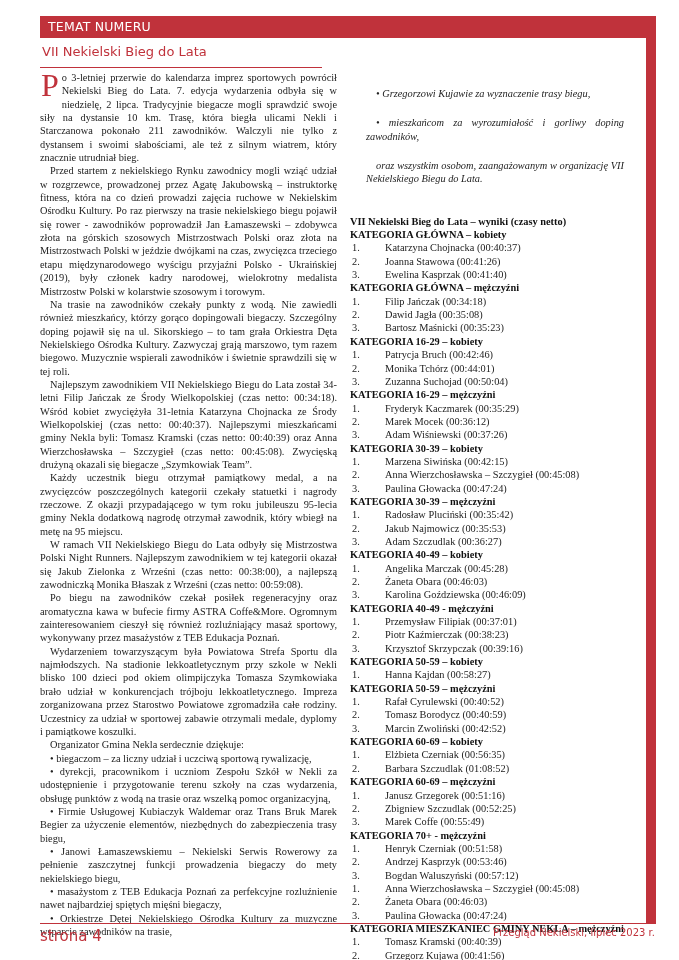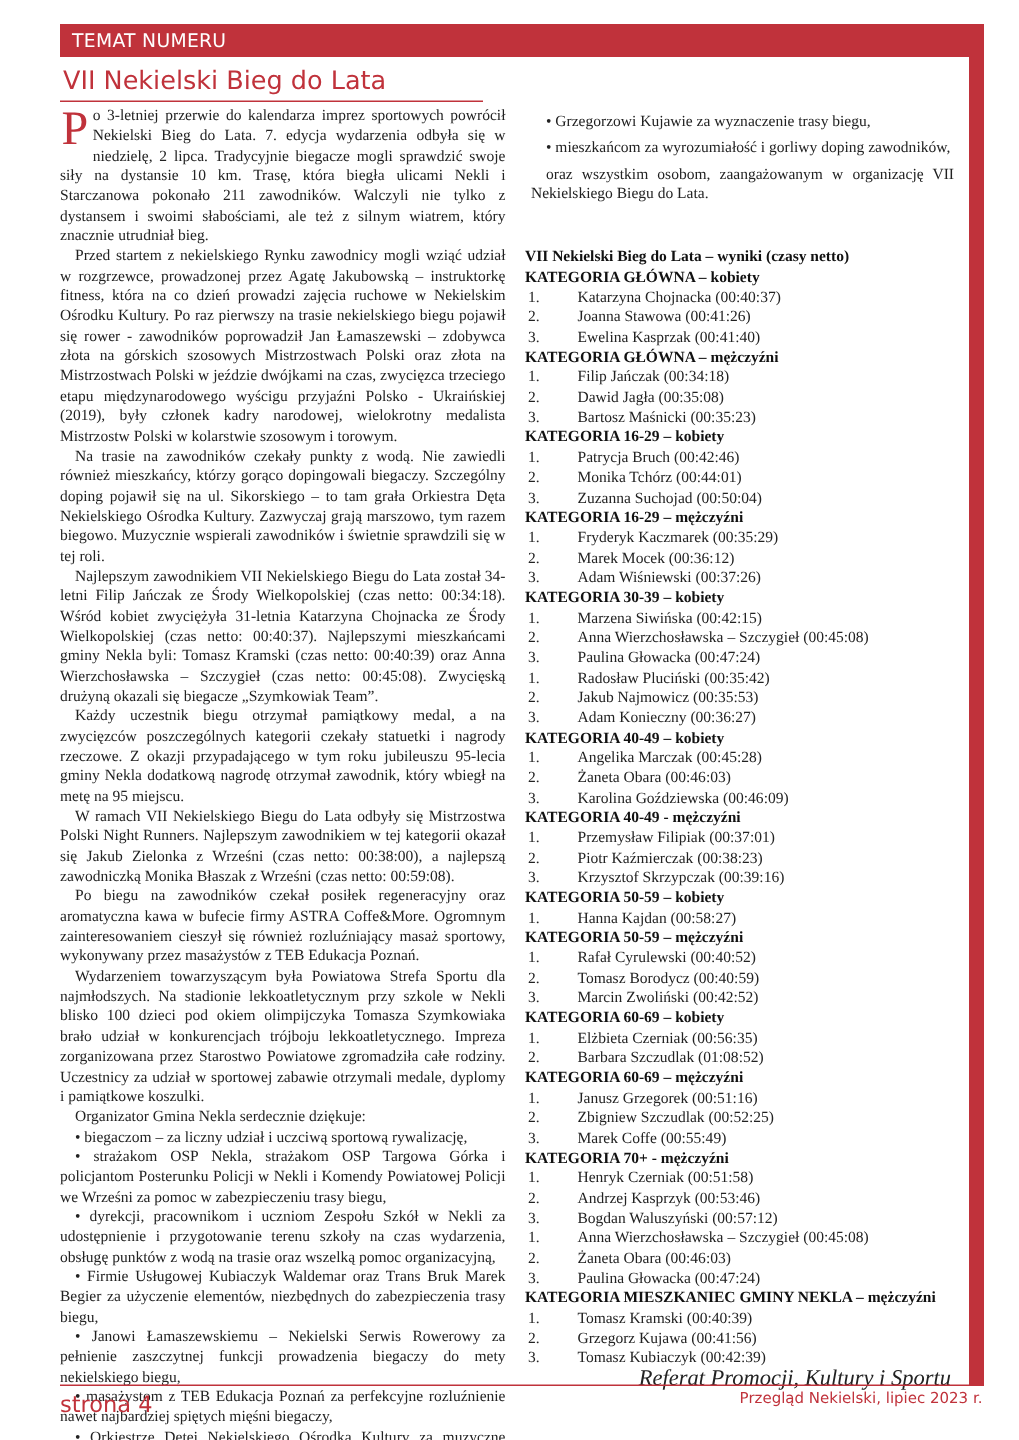--- a/index.html
+++ b/index.html
@@ -1,28 +1,28 @@
 <!DOCTYPE html>
 <html><head>
 <meta charset="utf-8">
 <style>
   html, body { margin:0; padding:0; background:#ffffff; }
   body { width:679px; height:960px; position:relative; overflow:hidden; }
   .page { position:absolute; left:0; top:0; width:679px; height:960px; }
   .section-bar { position:absolute; left:40px; top:16px; width:616px; height:22px; background:#c0323b; }
   .section-bar span { position:absolute; left:8px; top:3px; color:#ffffff; font-family:"DejaVu Sans", sans-serif; font-size:12.5px; letter-spacing:0.2px; }
   .right-bar { position:absolute; left:646px; top:16px; width:10px; height:908px; background:#c0323b; }
-  .title { position:absolute; left:42px; top:44px; color:#c0323b; font-family:"DejaVu Sans", sans-serif; font-size:17px; }
+  .title { position:absolute; left:42px; top:44px; color:#c0323b; font-family:"DejaVu Sans", sans-serif; font-size:13px; }
   .title-rule { position:absolute; left:40px; top:67px; width:282px; height:1px; background:#c0323b; }
   .col-left { position:absolute; left:40px; top:71px; width:297px; font-family:"Liberation Serif", serif; font-size:10.35px; line-height:13.35px; color:#222; text-align:justify; }
   .col-left p { margin:0; text-indent:10px; }
   .col-left p.first { text-indent:0; }
   .dropcap { float:left; color:#c0323b; font-family:"Liberation Serif", serif; font-size:32px; line-height:26px; margin:1px 3px 0 1px; }
   .col-right { position:absolute; left:350px; top:71px; width:290px; font-family:"Liberation Serif", serif; font-size:10.35px; line-height:13.35px; color:#222; }
-  .col-right p { margin:4px; text-indent:10px; text-align:justify; }
+  .col-right p { margin:16px; text-indent:10px; text-align:justify;font-style:italic; }
   .results { margin-top:29px; }
   .results .h { font-weight:bold; color:#111; }
   .results .row { display:flex; }
   .results .num { width:33px; padding-left:2px; }
   .signature { text-align:right; font-style:italic; font-size:15px; padding-right:6px; }
   .footer-rule { position:absolute; left:40px; top:923px; width:616px; height:1px; background:#c0323b; }
   .footer-left { position:absolute; left:40px; top:927px; color:#c0323b; font-family:"DejaVu Sans", sans-serif; font-size:15px; }
   .footer-right { position:absolute; right:24px; top:927px; color:#c0323b; font-family:"DejaVu Sans", sans-serif; font-size:10px; }
 </style>
 </head>
@@ -41,21 +41,20 @@
     <p class="first"><span class="dropcap">P</span><span>o 3-letniej przerwie do kalendarza imprez sportowych powrócił Nekielski Bieg do Lata. 7. edycja wydarzenia odbyła się w niedzielę, 2 lipca. Tradycyjnie biegacze mogli sprawdzić swoje siły na dystansie 10 km. Trasę, która biegła ulicami Nekli i Starczanowa pokonało 211 zawodników. Walczyli nie tylko z dystansem i swoimi słabościami, ale też z silnym wiatrem, który znacznie utrudniał bieg.</span></p>
     <p>Przed startem z nekielskiego Rynku zawodnicy mogli wziąć udział w rozgrzewce, prowadzonej przez Agatę Jakubowską – instruktorkę fitness, która na co dzień prowadzi zajęcia ruchowe w Nekielskim Ośrodku Kultury. Po raz pierwszy na trasie nekielskiego biegu pojawił się rower - zawodników poprowadził Jan Łamaszewski – zdobywca złota na górskich szosowych Mistrzostwach Polski oraz złota na Mistrzostwach Polski w jeździe dwójkami na czas, zwycięzca trzeciego etapu międzynarodowego wyścigu przyjaźni Polsko - Ukraińskiej (2019), były członek kadry narodowej, wielokrotny medalista Mistrzostw Polski w kolarstwie szosowym i torowym.</p>
     <p>Na trasie na zawodników czekały punkty z wodą. Nie zawiedli również mieszkańcy, którzy gorąco dopingowali biegaczy. Szczególny doping pojawił się na ul. Sikorskiego – to tam grała Orkiestra Dęta Nekielskiego Ośrodka Kultury. Zazwyczaj grają marszowo, tym razem biegowo. Muzycznie wspierali zawodników i świetnie sprawdzili się w tej roli.</p>
     <p>Najlepszym zawodnikiem VII Nekielskiego Biegu do Lata został 34-letni Filip Jańczak ze Środy Wielkopolskiej (czas netto: 00:34:18). Wśród kobiet zwyciężyła 31-letnia Katarzyna Chojnacka ze Środy Wielkopolskiej (czas netto: 00:40:37). Najlepszymi mieszkańcami gminy Nekla byli: Tomasz Kramski (czas netto: 00:40:39) oraz Anna Wierzchosławska – Szczygieł (czas netto: 00:45:08). Zwycięską drużyną okazali się biegacze „Szymkowiak Team”.</p>
     <p>Każdy uczestnik biegu otrzymał pamiątkowy medal, a na zwycięzców poszczególnych kategorii czekały statuetki i nagrody rzeczowe.  Z okazji przypadającego w tym roku jubileuszu 95-lecia gminy Nekla dodatkową nagrodę otrzymał zawodnik, który wbiegł na metę na 95 miejscu.</p>
     <p>W ramach VII Nekielskiego Biegu do Lata odbyły się Mistrzostwa Polski Night Runners. Najlepszym zawodnikiem w tej kategorii okazał się Jakub Zielonka z Wrześni (czas netto: 00:38:00), a najlepszą zawodniczką Monika Błaszak z Wrześni (czas netto: 00:59:08).</p>
     <p>Po biegu na zawodników czekał posiłek regeneracyjny oraz aromatyczna kawa w bufecie firmy ASTRA Coffe&amp;More. Ogromnym zainteresowaniem cieszył się również rozluźniający masaż sportowy, wykonywany przez masażystów z TEB Edukacja Poznań.</p>
     <p>Wydarzeniem towarzyszącym była Powiatowa Strefa Sportu dla najmłodszych. Na stadionie lekkoatletycznym przy szkole w Nekli blisko 100 dzieci pod okiem olimpijczyka Tomasza Szymkowiaka brało udział w konkurencjach trójboju lekkoatletycznego. Impreza zorganizowana przez Starostwo Powiatowe zgromadziła całe rodziny. Uczestnicy za udział w sportowej zabawie otrzymali medale, dyplomy i pamiątkowe koszulki.</p>
     <p>Organizator Gmina Nekla serdecznie dziękuje:</p>
     <p>• biegaczom – za liczny udział i uczciwą sportową rywalizację,</p>
-    <p>• strażakom OSP Nekla, strażakom OSP Targowa Górka i policjantom Posterunku Policji w Nekli i Komendy Powiatowej Policji we Wrześni za pomoc w zabezpieczeniu trasy biegu,</p>
     <p>• dyrekcji, pracownikom i uczniom Zespołu Szkół w Nekli za udostępnienie i przygotowanie terenu szkoły na czas wydarzenia, obsługę punktów z wodą na trasie oraz wszelką pomoc organizacyjną,</p>
     <p>• Firmie Usługowej Kubiaczyk Waldemar oraz Trans Bruk Marek Begier za użyczenie elementów, niezbędnych do zabezpieczenia trasy biegu,</p>
     <p>• Janowi Łamaszewskiemu – Nekielski Serwis Rowerowy za pełnienie zaszczytnej funkcji prowadzenia biegaczy do mety nekielskiego biegu,</p>
     <p>• masażystom z TEB Edukacja Poznań za perfekcyjne rozluźnienie nawet najbardziej spiętych mięśni biegaczy,</p>
     <p>• Orkiestrze Dętej Nekielskiego Ośrodka Kultury za muzyczne wsparcie zawodników na trasie,</p>
 
   </div>
 
   <div class="col-right">
     <p>• Grzegorzowi Kujawie za wyznaczenie trasy biegu,</p>
@@ -123,31 +122,32 @@
             <span>Marzena Siwińska (00:42:15)</span>
           </div>
           <div class="row">
             <span class="num">2.</span>
             <span>Anna Wierzchosławska – Szczygieł (00:45:08)</span>
           </div>
           <div class="row">
             <span class="num">3.</span>
             <span>Paulina Głowacka (00:47:24)</span>
           </div>
+          <div class="h">KATEGORIA 30-39 – mężczyźni</div>
           <div class="row">
             <span class="num">1.</span>
             <span>Radosław Pluciński (00:35:42)</span>
           </div>
           <div class="row">
             <span class="num">2.</span>
             <span>Jakub Najmowicz (00:35:53)</span>
           </div>
           <div class="row">
             <span class="num">3.</span>
-            <span>Adam Konieczny (00:36:27)</span>
+            <span>Adam Szczudlak (00:36:27)</span>
           </div>
           <div class="h">KATEGORIA 40-49 – kobiety</div>
           <div class="row">
             <span class="num">1.</span>
             <span>Angelika Marczak (00:45:28)</span>
           </div>
           <div class="row">
             <span class="num">2.</span>
             <span>Żaneta Obara (00:46:03)</span>
           </div>

